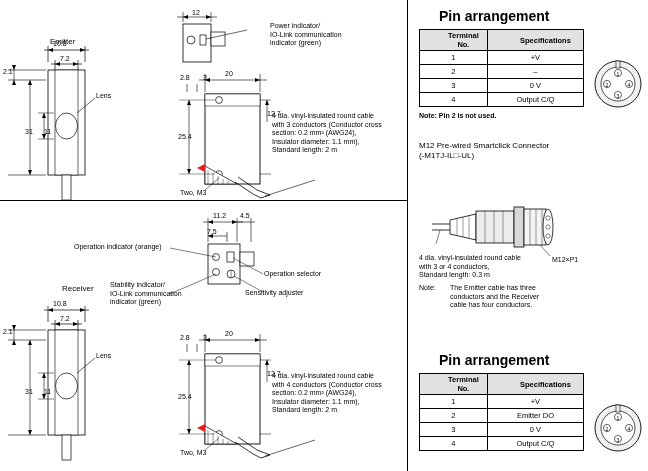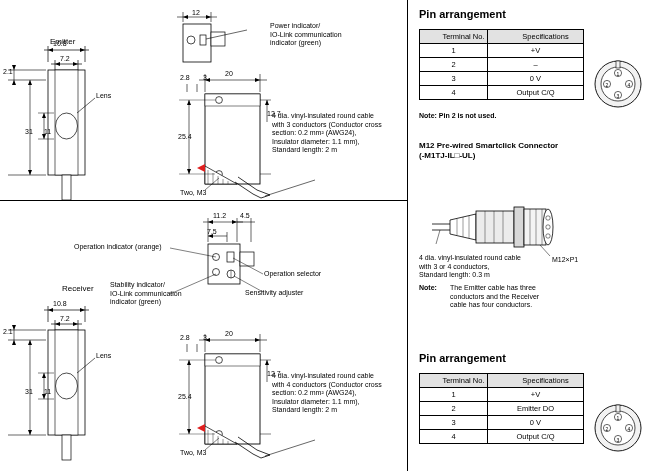--- a/index.html
+++ b/index.html
@@ -7,34 +7,34 @@
     width:648px;height:471px;
     background:#ffffff;
     font-family:"Liberation Sans", sans-serif;
     font-size:7px;
     color:#000000;
     position:relative;
     overflow:hidden;
   }
   .abs{position:absolute;}
   .lbl{font-size:7px;line-height:8.5px;color:#000;white-space:pre;}
-  .lbl-b{font-weight:bold;}
-  .ttl{font-size:11px;font-weight:bold;}
+  .lbl-b{font-weight:normal;}
+  .ttl{font-size:14px;font-weight:bold;margin-left:20px;}
   .line{position:absolute;background:#000;}
   .vline{width:1px;}
   table.pin{border-collapse:collapse;}
   table.pin td,table.pin th{
     border:1px solid #000;
     font-size:7.5px;
     padding:1px 2px;
     text-align:center;
     height:11px;
     font-weight:normal;
   }
-  table.pin th{background:#e2e2e2;font-weight:normal;font-size:7.5px;padding-left:22px;}
+  table.pin th{background:#e2e2e2;font-weight:bold;font-size:7.5px;padding-left:22px;}
   .divider{position:absolute;background:#000;height:1px;}
   svg{display:block;overflow:visible;}
 </style>
 </head>
 <body>
 
 <div class="divider" style="left:0;top:200px;width:407px;"></div>
 <div class="line vline" style="left:407px;top:0;height:471px;"></div>
 
 <div class="abs lbl" style="left:50px;top:26px;font-size:8px;margin-top:12px;">Emitter</div>

